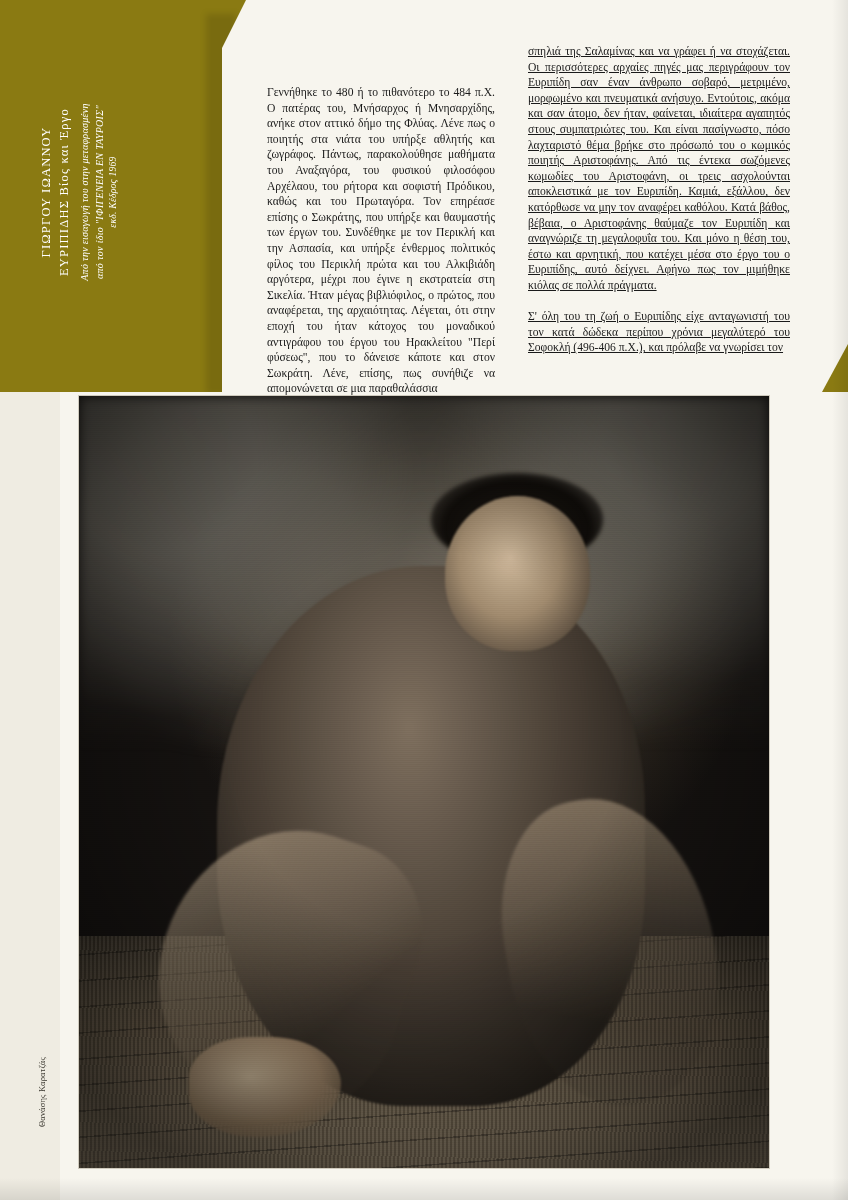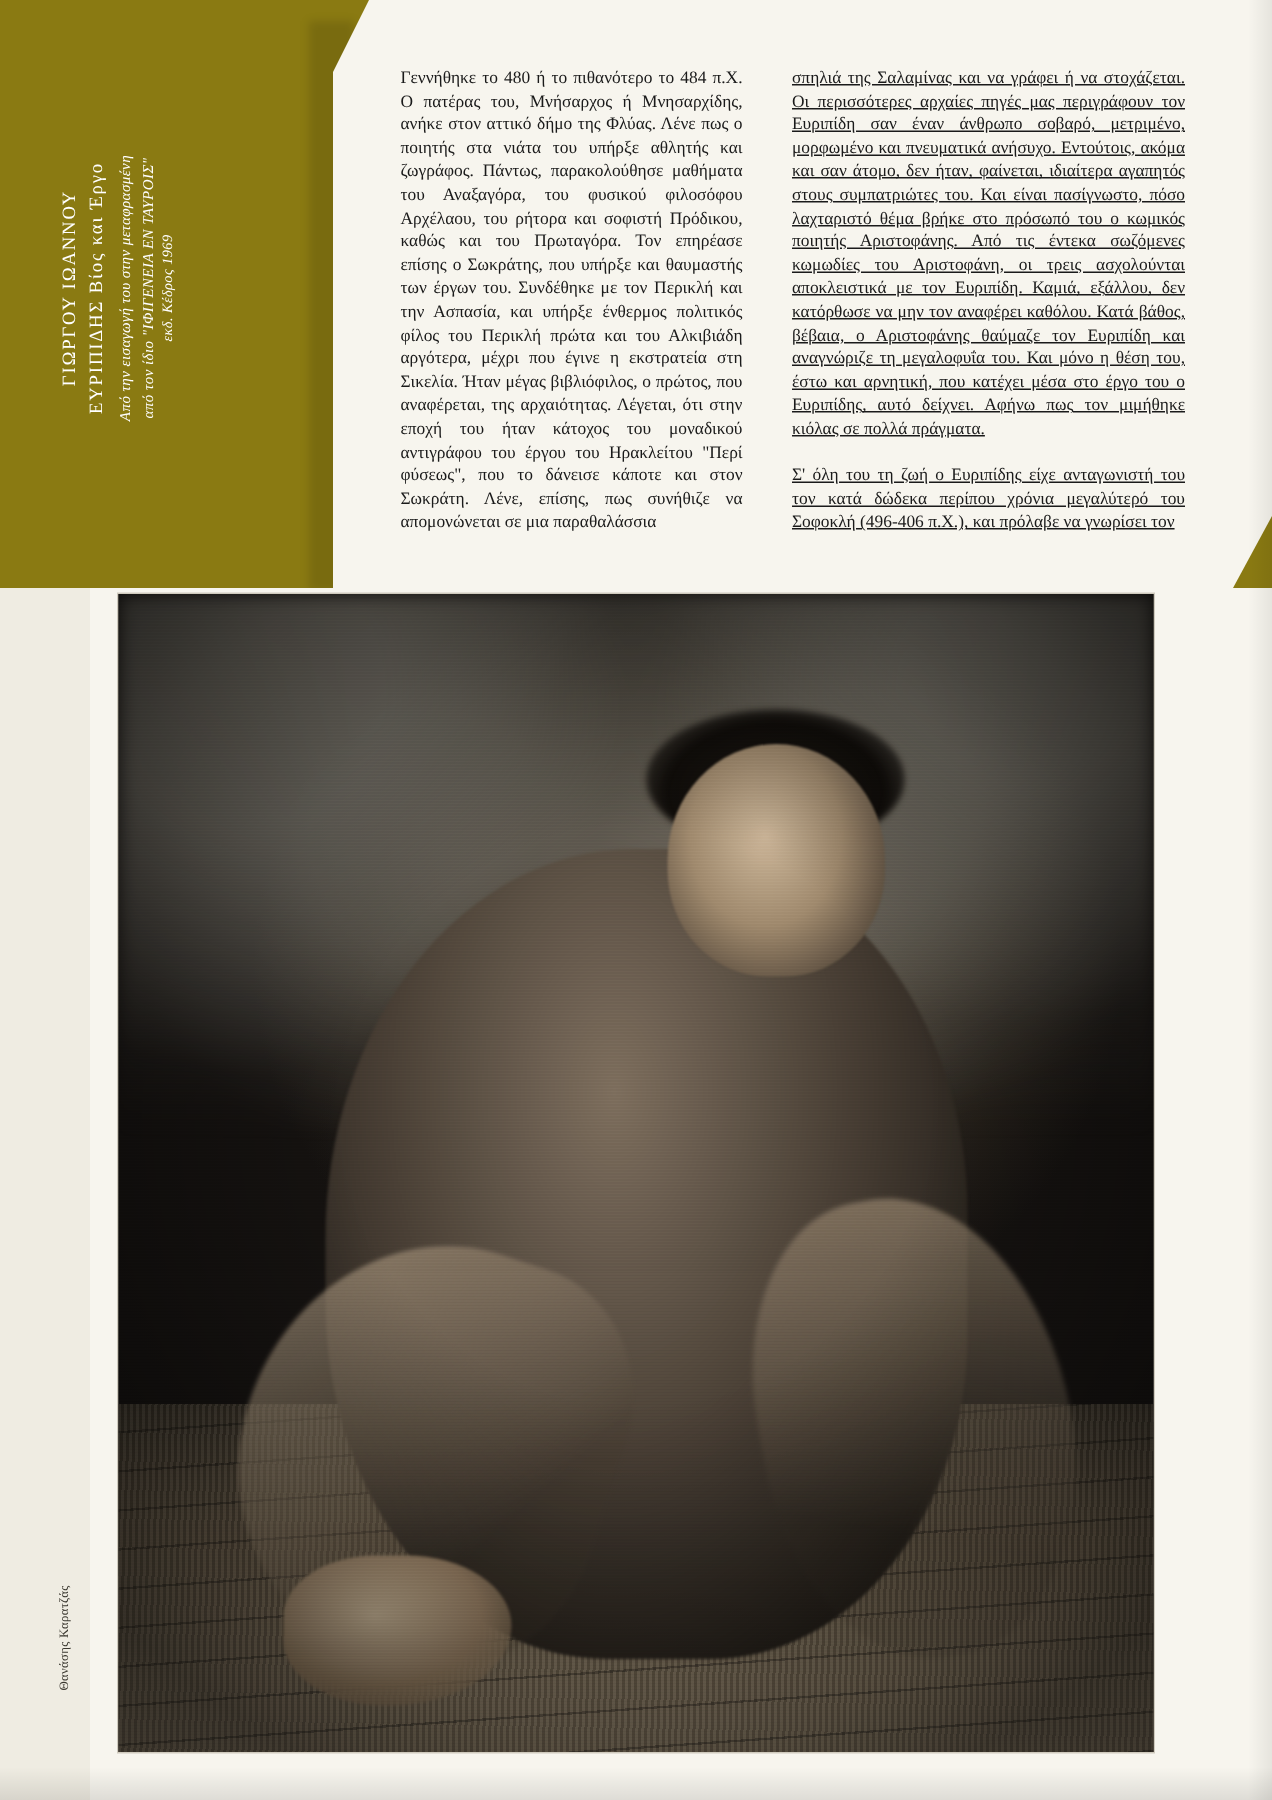--- a/index.html
+++ b/index.html
@@ -107,21 +107,21 @@
     top: 44px;
     width: 228px;
     font-size: 11.6px;
     line-height: 15.6px;
     color: #1a1a1a;
     text-align: justify;
     text-justify: inter-word;
     hyphens: auto;
   }
   .col p { margin: 0; }
-  .col.left { left: 267px; }
+  .col.left { left: 267px; margin-top: 41px; }
   .col.right { left: 528px; width: 262px; text-decoration: underline; }
 
   
   .photo-frame {
     position: absolute;
     left: 79px;
     top: 396px;
     width: 690px;
     height: 772px;
     background: #111;

